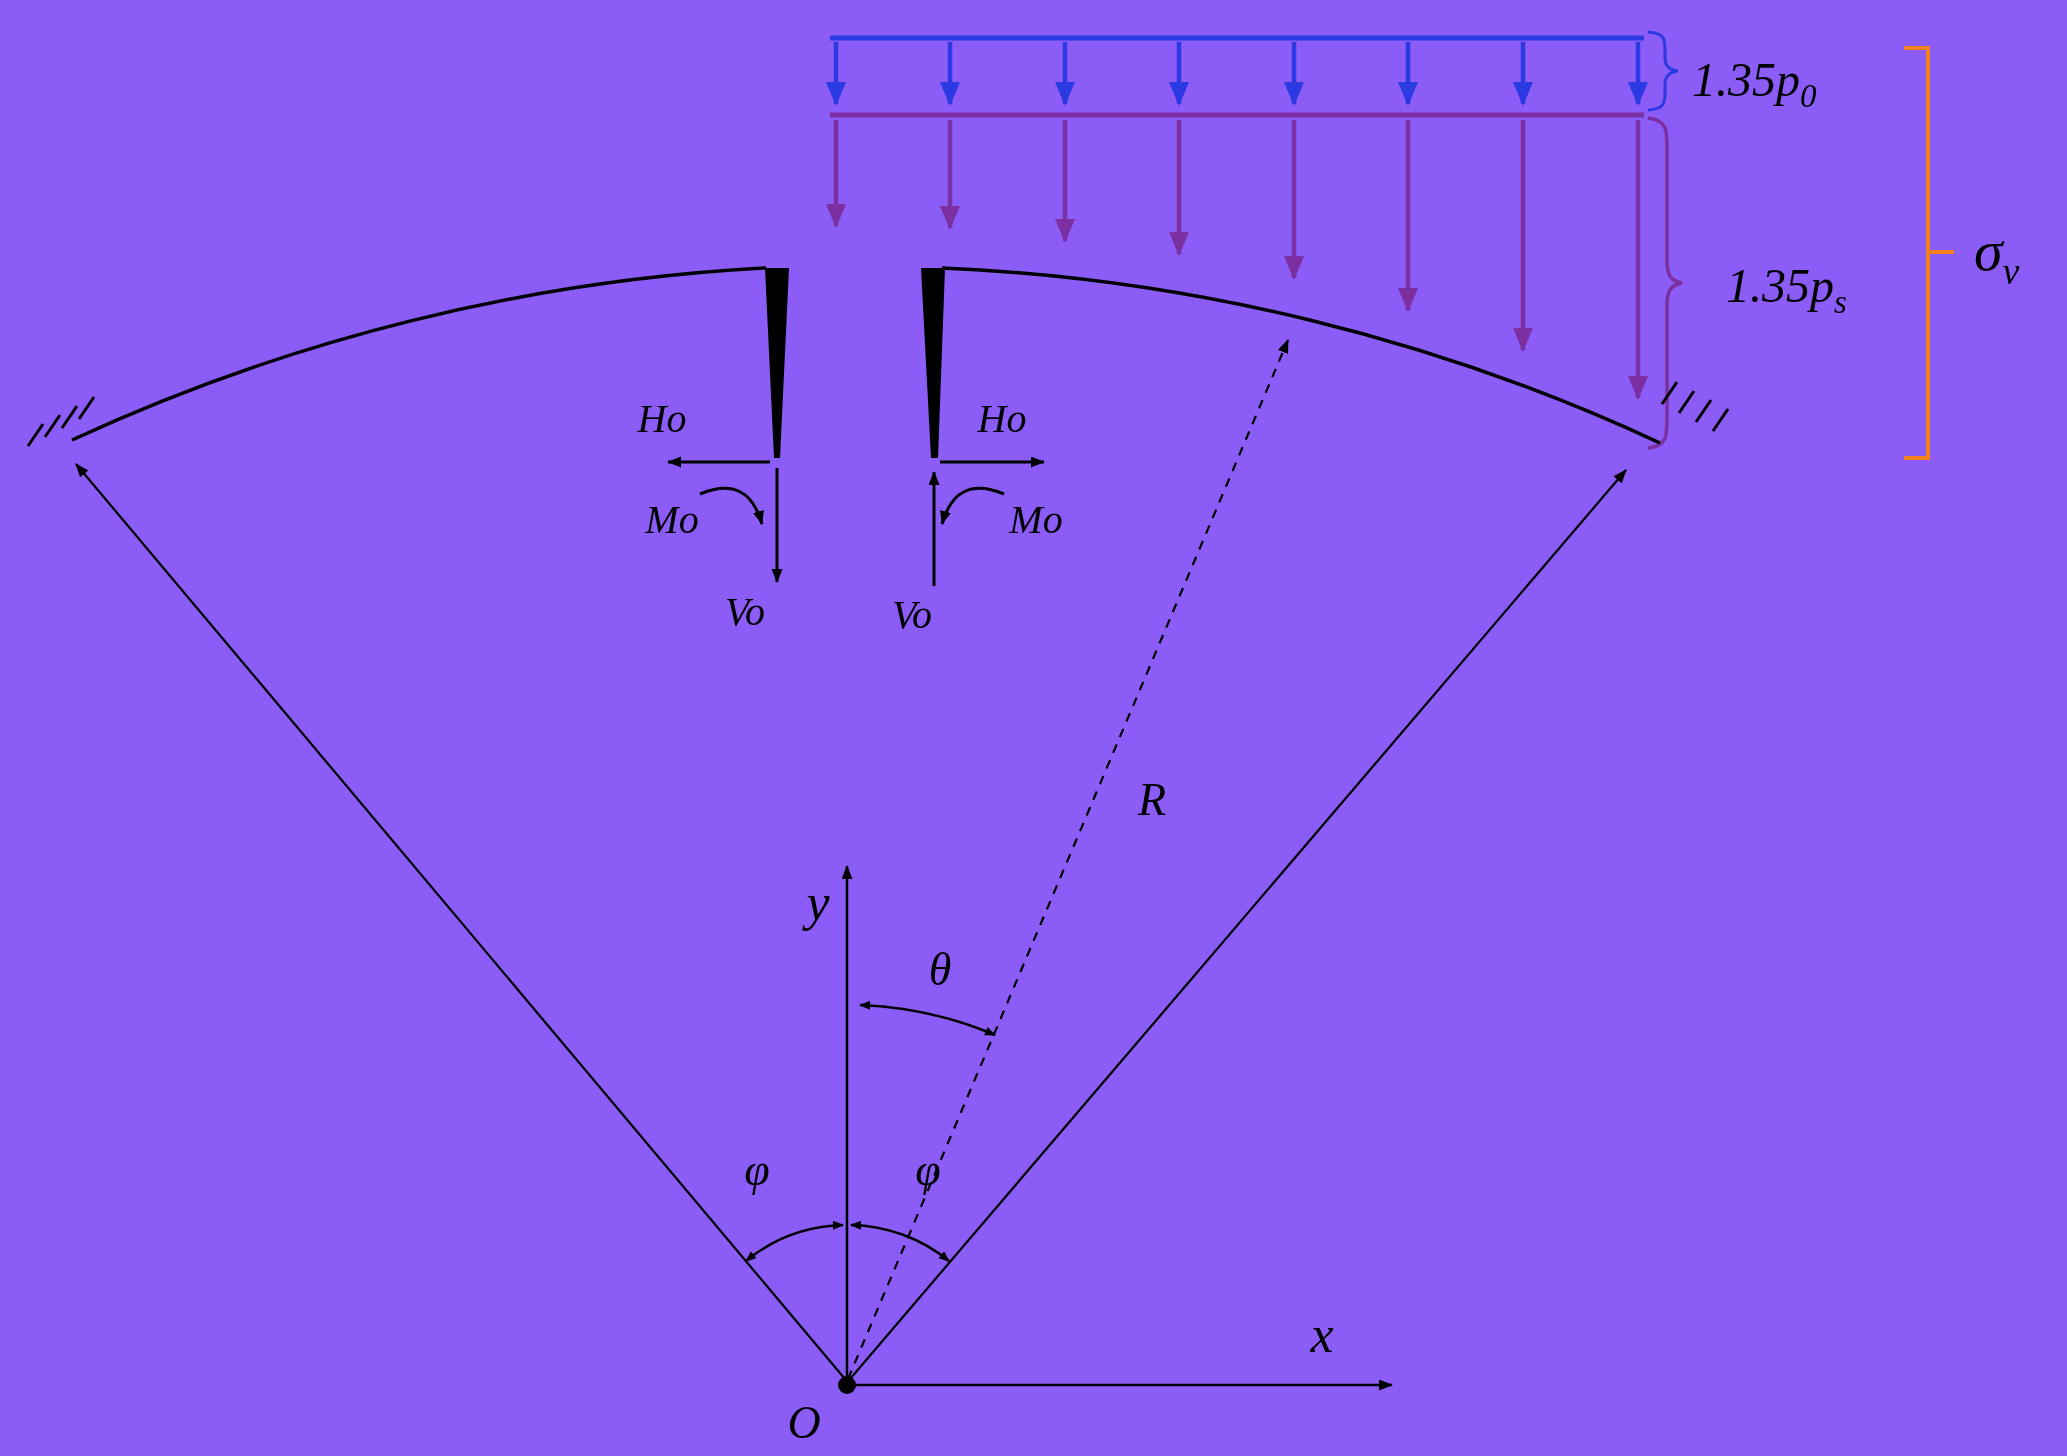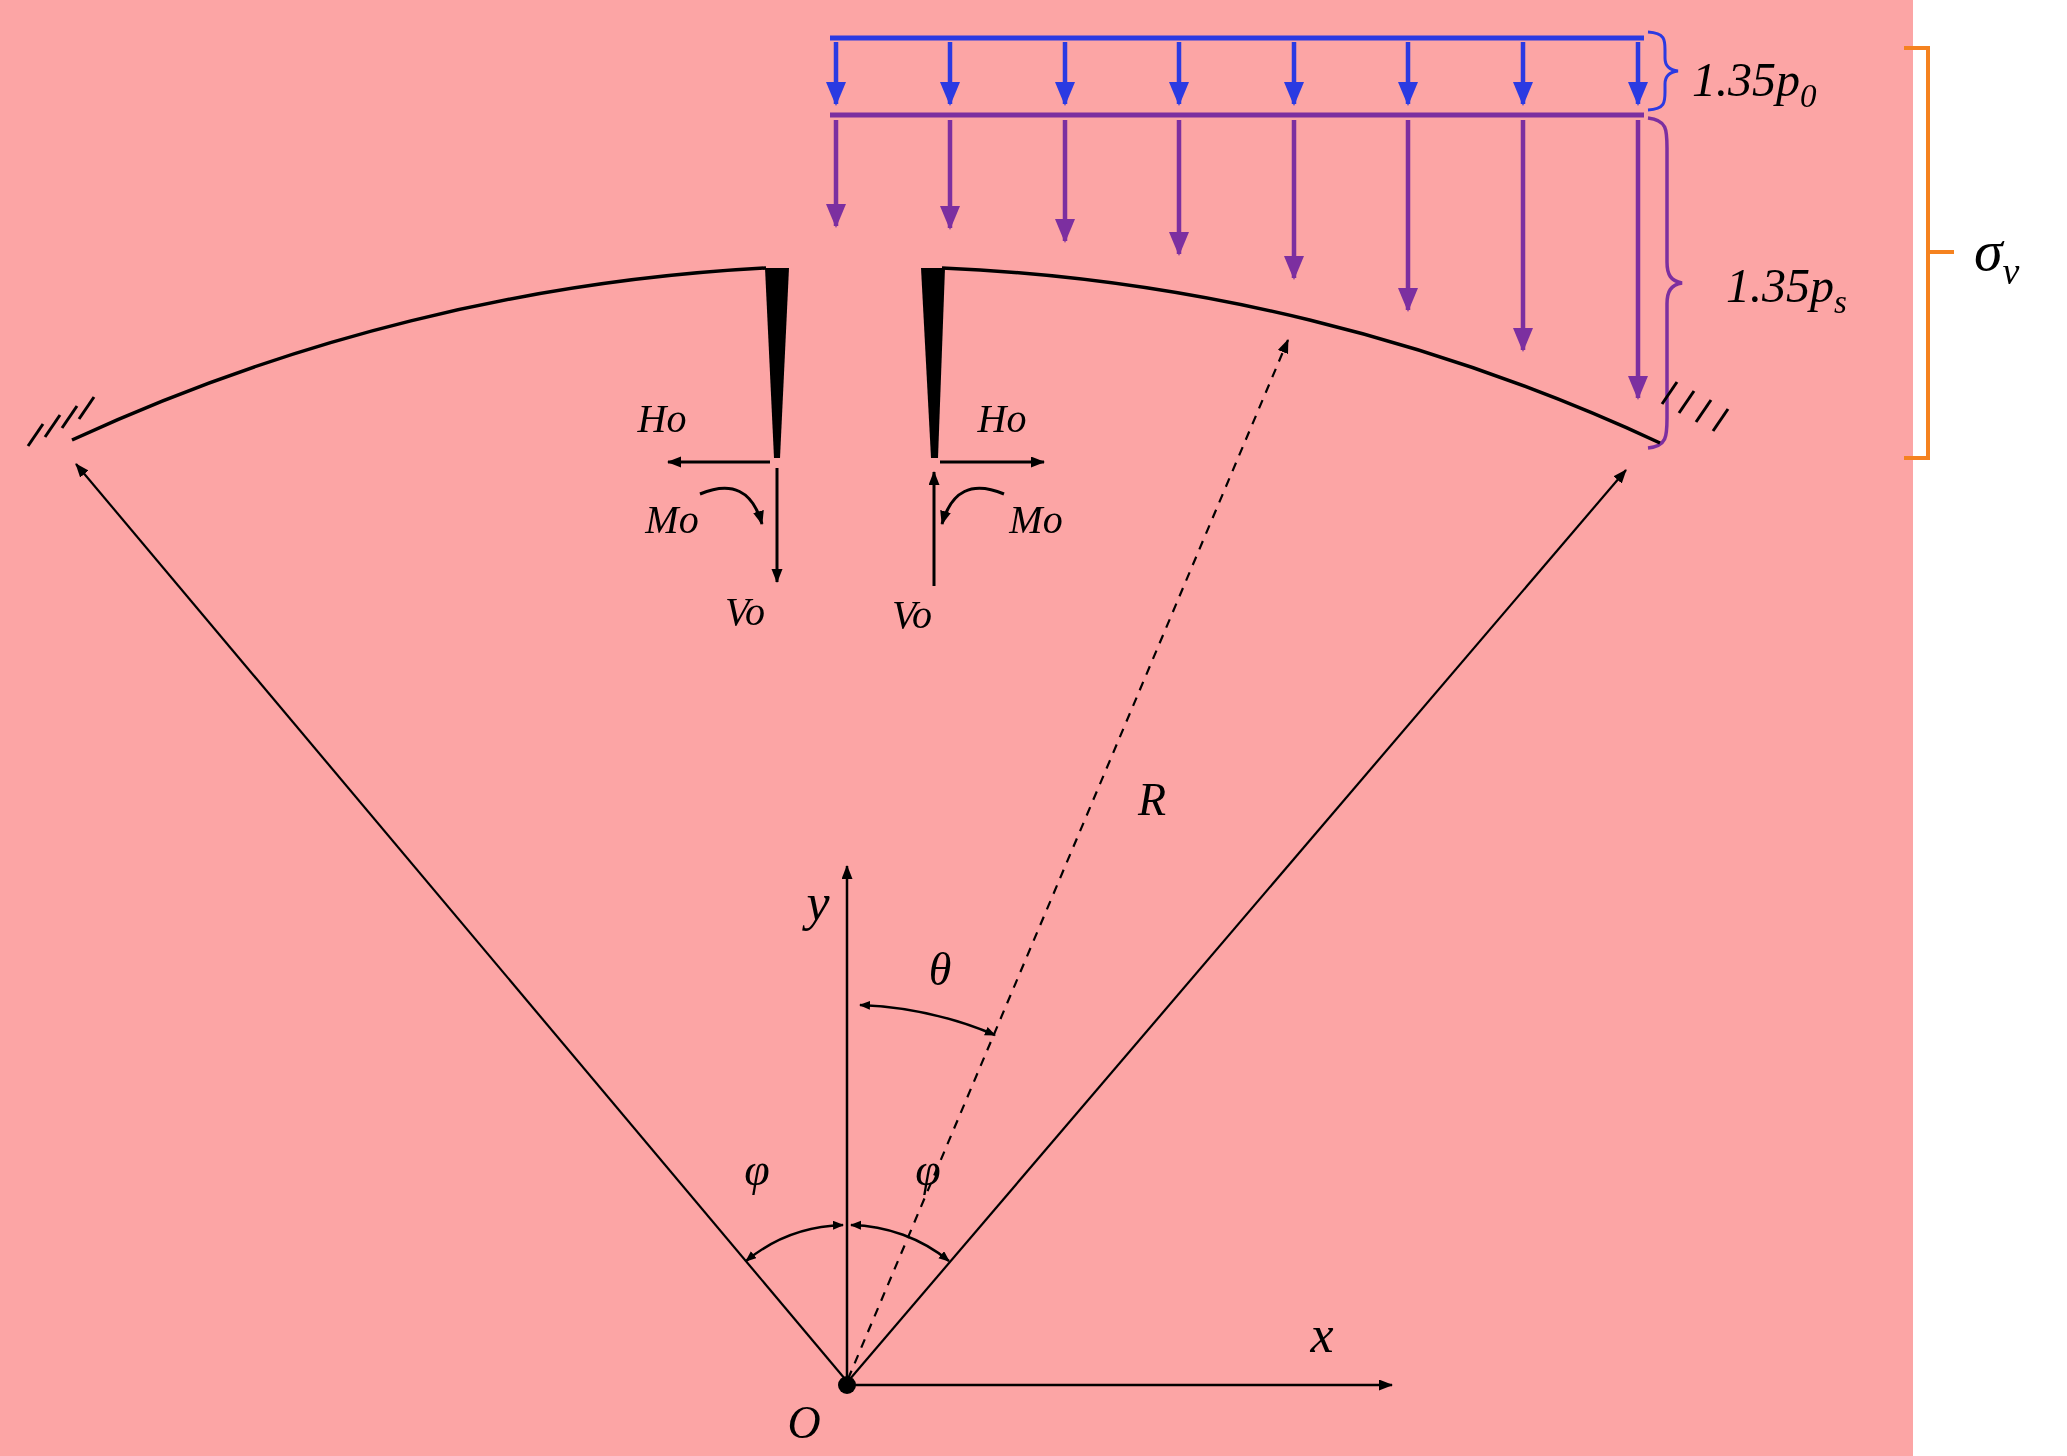--- a/index.html
+++ b/index.html
@@ -2,21 +2,21 @@
 <html style="--color-surface_load: #2b3ae2; --color-soil_load: #7c2fa0; --color-stress_bracket: #f58220; --color-ink: #000000;"><head>
 <meta charset="utf-8">
 <style>
   :root{
     --color-surface_load:#2b3ae2;
     --color-soil_load:#7c2fa0;
     --color-stress_bracket:#f58220;
     --color-ink:#000000;
   }
   html,body{margin:0;padding:0;background:#ffffff;}
-  .stage{width:1913px;height:1456px;position:relative;background:#fca5a5;}
+  .stage{width:2067px;height:1456px;position:relative;background:#8b5cf6;}
   svg{display:block;}
   text{
     font-family:"Liberation Serif","DejaVu Serif",serif;
     font-style:italic;
     fill:var(--color-ink);
   }
   .lbl-force{font-size:40px;}
   .lbl-axis{font-size:52px;}
   .lbl-angle{font-size:46px;}
   .lbl-r{font-size:46px;}

